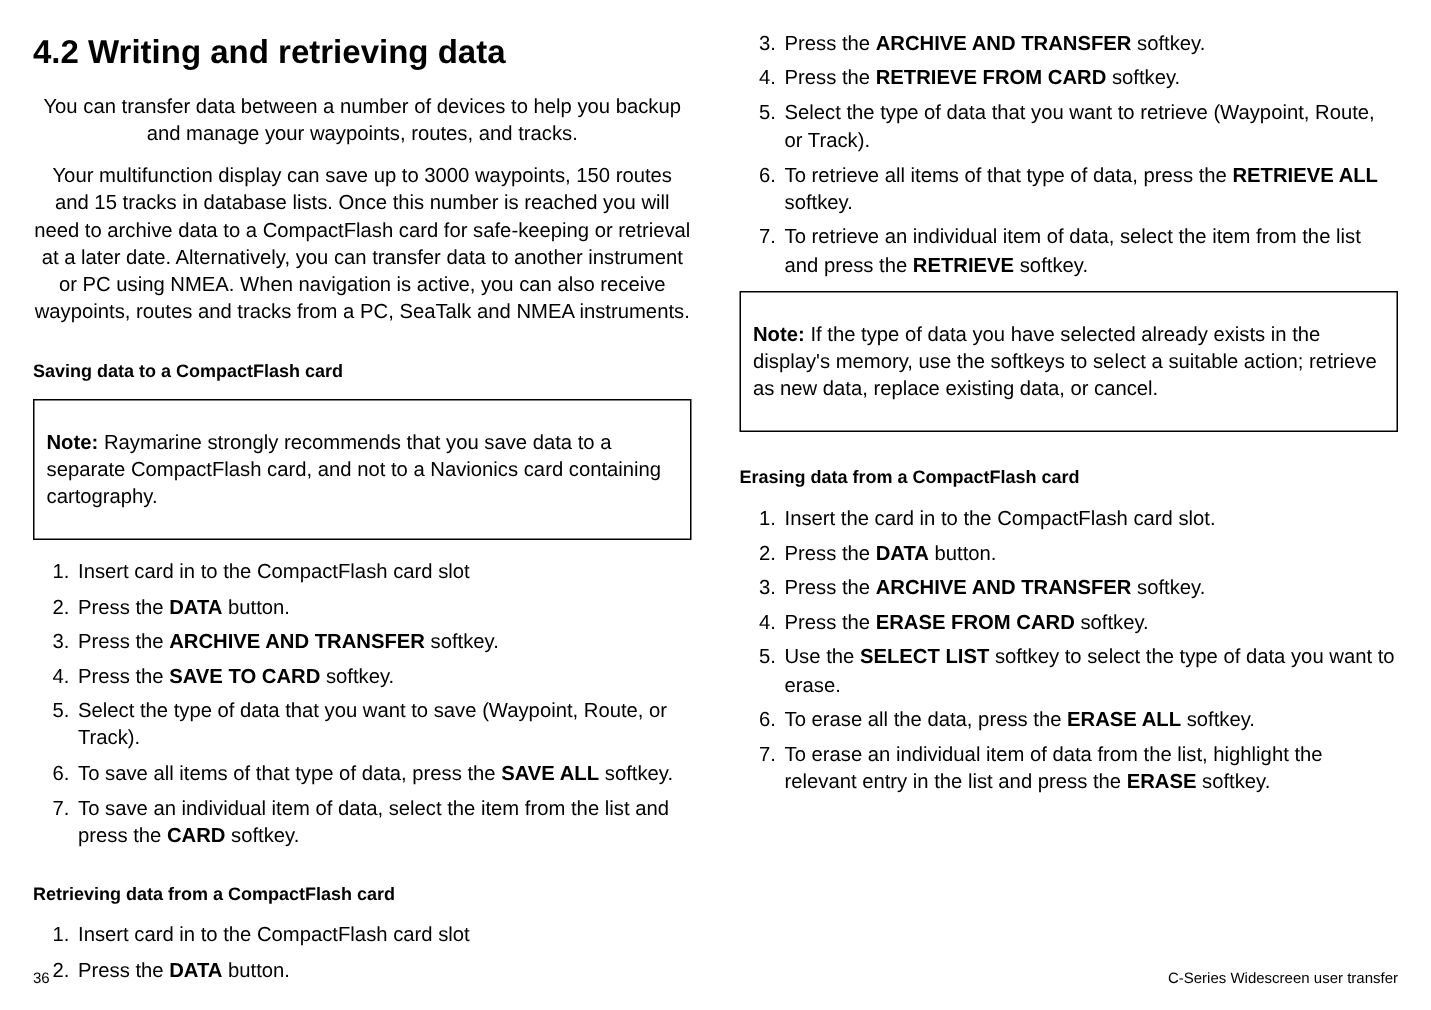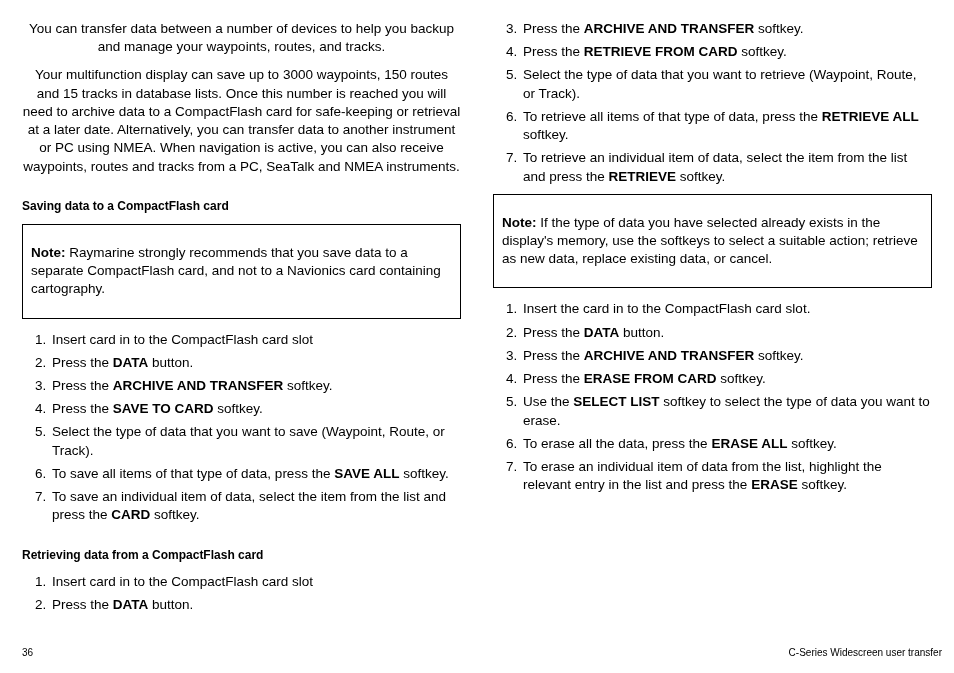--- a/index.html
+++ b/index.html
@@ -43,31 +43,32 @@
   }
   ol li {
     margin-bottom: 5px;
     padding-left: 2px;
   }
   b { font-weight: bold; }
   .footer {
     position: absolute;
     bottom: 14px;
     left: 22px;
-    right: 12px;
+    right: 22px;
     display: flex;
     justify-content: space-between;
     font-size: 10px;
   }
 </style>
 </head>
 <body>
 
 <div class="columns">
   <div class="col">
+    <h1>4.2 Writing and retrieving data</h1>
     <p>You can transfer data between a number of devices to help you backup and manage your waypoints, routes, and tracks.</p>
     <p>Your multifunction display can save up to 3000 waypoints, 150 routes and 15 tracks in database lists. Once this number is reached you will need to archive data to a CompactFlash card for safe-keeping or retrieval at a later date. Alternatively, you can transfer data to another instrument or PC using NMEA. When navigation is active, you can also receive waypoints, routes and tracks from a PC, SeaTalk and NMEA instruments.</p>
 
     <h2>Saving data to a CompactFlash card</h2>
     <div class="note">
       <span class="label">Note:</span><span> Raymarine strongly recommends that you save data to a separate CompactFlash card, and not to a Navionics card containing cartography.</span>
     </div>
     <ol>
       <li>Insert card in to the CompactFlash card slot</li>
       <li><span>Press the </span><b>DATA</b><span> button.</span></li>
@@ -90,20 +91,21 @@
       <li><span>Press the </span><b>ARCHIVE AND TRANSFER</b><span> softkey.</span></li>
       <li><span>Press the </span><b>RETRIEVE FROM CARD</b><span> softkey.</span></li>
       <li>Select the type of data that you want to retrieve (Waypoint, Route, or Track).</li>
       <li><span>To retrieve all items of that type of data, press the </span><b>RETRIEVE ALL</b><span> softkey.</span></li>
       <li><span>To retrieve an individual item of data, select the item from the list and press the </span><b>RETRIEVE</b><span> softkey.</span></li>
     </ol>
     <div class="note">
       <span class="label">Note:</span><span> If the type of data you have selected already exists in the display's memory, use the softkeys to select a suitable action; retrieve as new data, replace existing data, or cancel.</span>
     </div>
 
+    <h2>Erasing data from a CompactFlash card</h2>
     <ol>
       <li>Insert the card in to the CompactFlash card slot.</li>
       <li><span>Press the </span><b>DATA</b><span> button.</span></li>
       <li><span>Press the </span><b>ARCHIVE AND TRANSFER</b><span> softkey.</span></li>
       <li><span>Press the </span><b>ERASE FROM CARD</b><span> softkey.</span></li>
       <li><span>Use the </span><b>SELECT LIST</b><span> softkey to select the type of data you want to erase.</span></li>
       <li><span>To erase all the data, press the </span><b>ERASE ALL</b><span> softkey.</span></li>
       <li><span>To erase an individual item of data from the list, highlight the relevant entry in the list and press the </span><b>ERASE</b><span> softkey.</span></li>
     </ol>
   </div>

